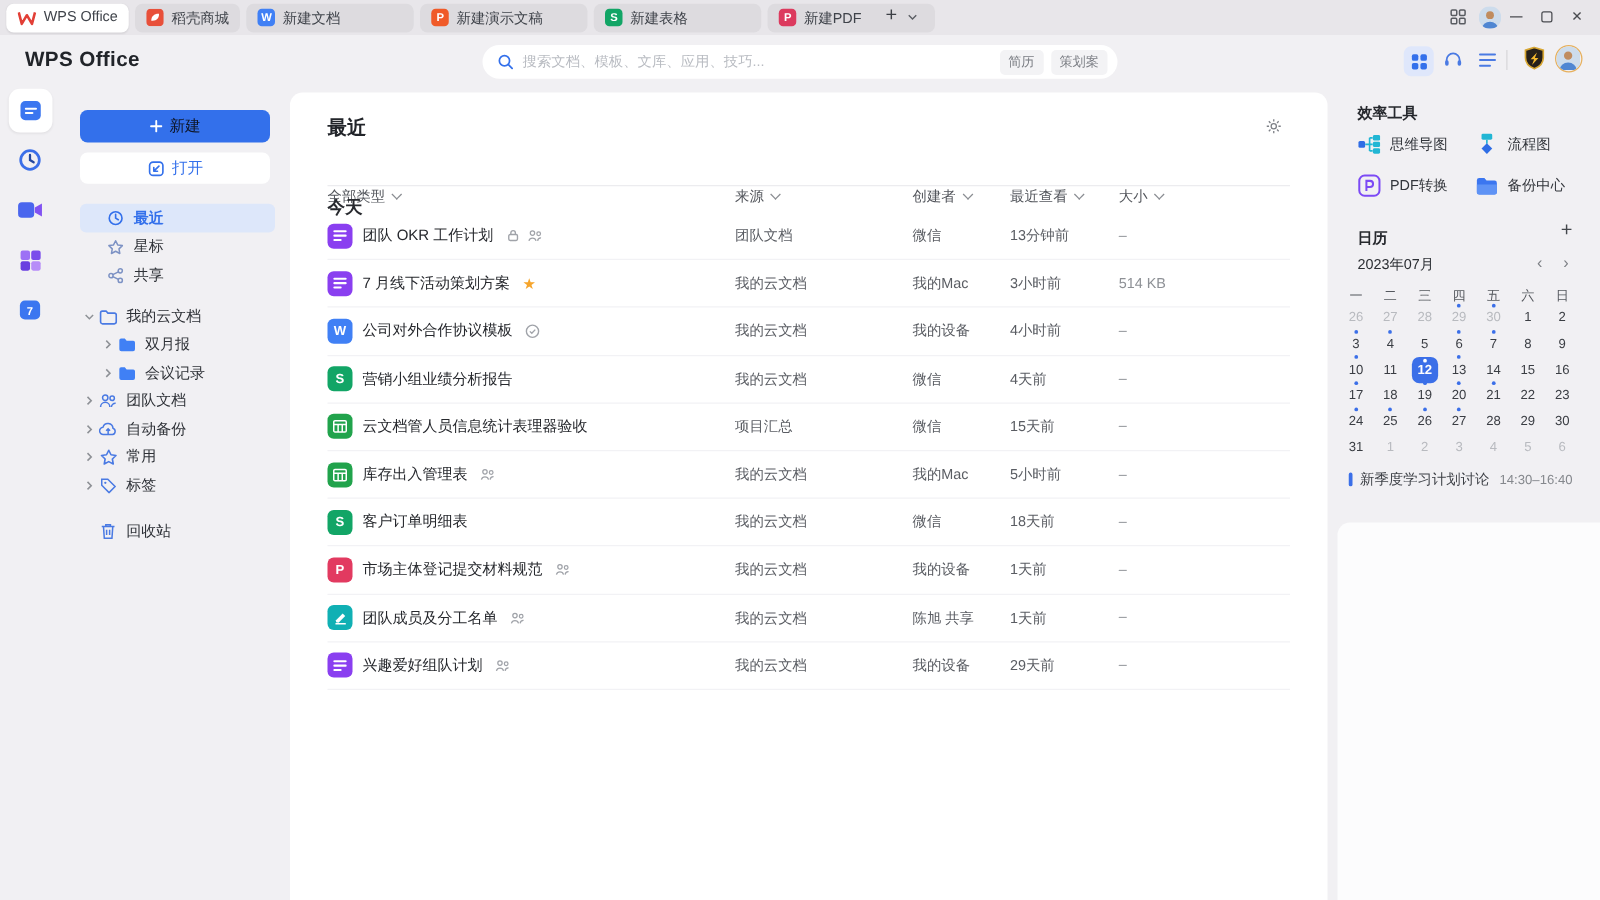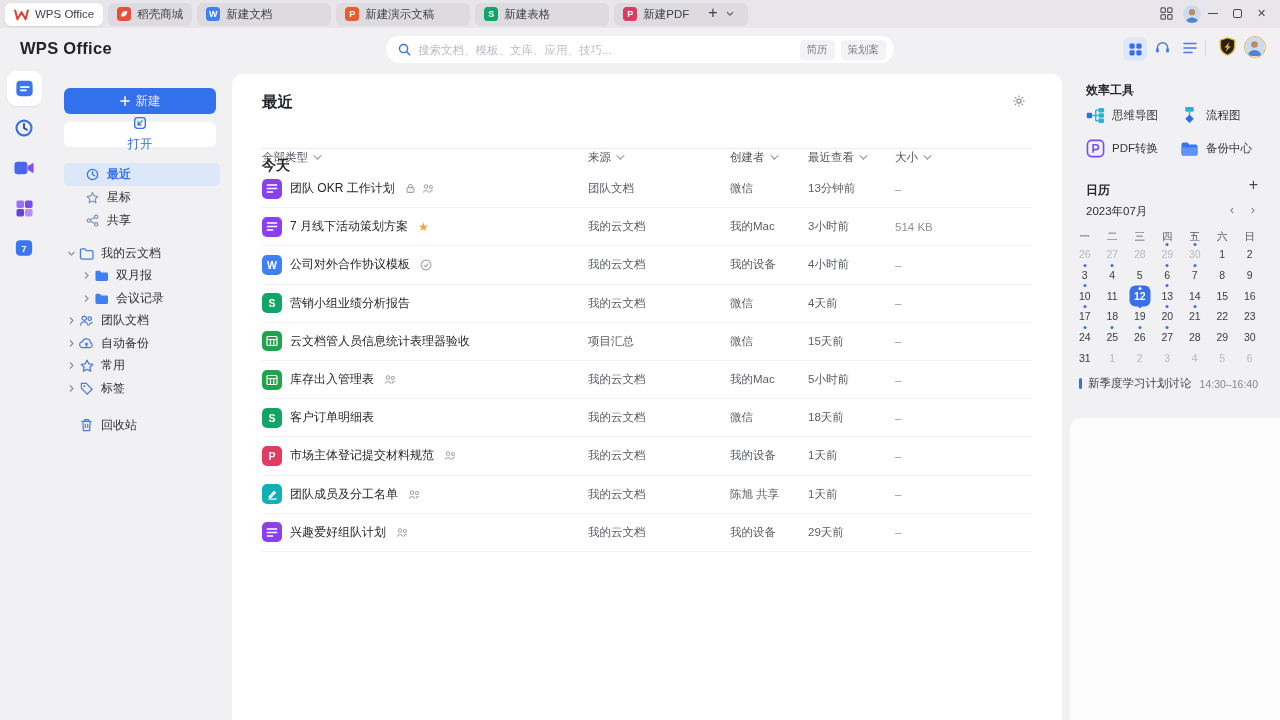--- a/index.html
+++ b/index.html
@@ -39,22 +39,22 @@
   .hdr-avatar { position:absolute; left:1244px; top:8px; width:22px; height:22px; border-radius:50%; border:1.5px solid #e7b05c; overflow:hidden; }
 
   
   .body { position:absolute; top:70px; left:0; right:0; bottom:0; background:#f1f0f3; }
   .rail { position:absolute; left:0; top:0; width:48px; bottom:0; }
   .rail-item { position:absolute; left:0; width:48px; height:36px; display:flex; align-items:center; justify-content:center; }
   .rail-active-box { width:35px; height:35px; background:#fff; border-radius:9px; display:flex; align-items:center; justify-content:center; box-shadow:0 1px 2px rgba(0,0,0,.06); }
 
   
   .sidenav { position:absolute; left:48px; top:0; width:184px; bottom:0; }
-  .btn-new { position:absolute; left:16px; right:16px; top:18px; height:26px; background:#3370eb; border-radius:6px; color:#e5e5e5; font-size:12.5px; display:flex; align-items:center; justify-content:center; gap:6px; }
-  .btn-open { position:absolute; left:16px; right:16px; top:52px; height:25px; background:#fff; border-radius:6px; color:#3370eb; font-size:12.5px; display:flex; align-items:center; justify-content:center; gap:6px;flex-direction:column; }
+  .btn-new { position:absolute; left:16px; right:16px; top:18px; height:26px; background:#3370eb; border-radius:6px; color:#0f172a; font-size:12.5px; display:flex; align-items:center; justify-content:center; gap:6px; }
+  .btn-open { position:absolute; left:16px; right:16px; top:52px; height:25px; background:#fff; border-radius:6px; color:#3370eb; font-size:12.5px; display:flex; align-items:center; justify-content:center; gap:6px; }
   .nav-list { position:absolute; left:16px; right:12px; top:93px; }
   .nav-item { height:23px; display:flex; align-items:center; gap:8px; padding-left:22px; border-radius:5px; font-size:12px; color:#2e3137; }
   .nav-item .ni { color:#7d92c4; display:flex; }
   .nav-item.active { background:#dde7fa; color:#3370eb; font-weight:bold; }
   .nav-item.active .ni { color:#3370eb; }
   .tree { position:absolute; left:16px; right:12px; top:172px; }
   .tree-item { height:22.5px; display:flex; align-items:center; font-size:12px; color:#2e3137; }
   .tree-item.lvl1 { padding-left:15px; }
   .t-chev { width:14px; display:flex; justify-content:center; flex:none; color:#8e9196; }
   .t-icon { width:17px; display:flex; justify-content:center; flex:none; margin-right:6px; }

